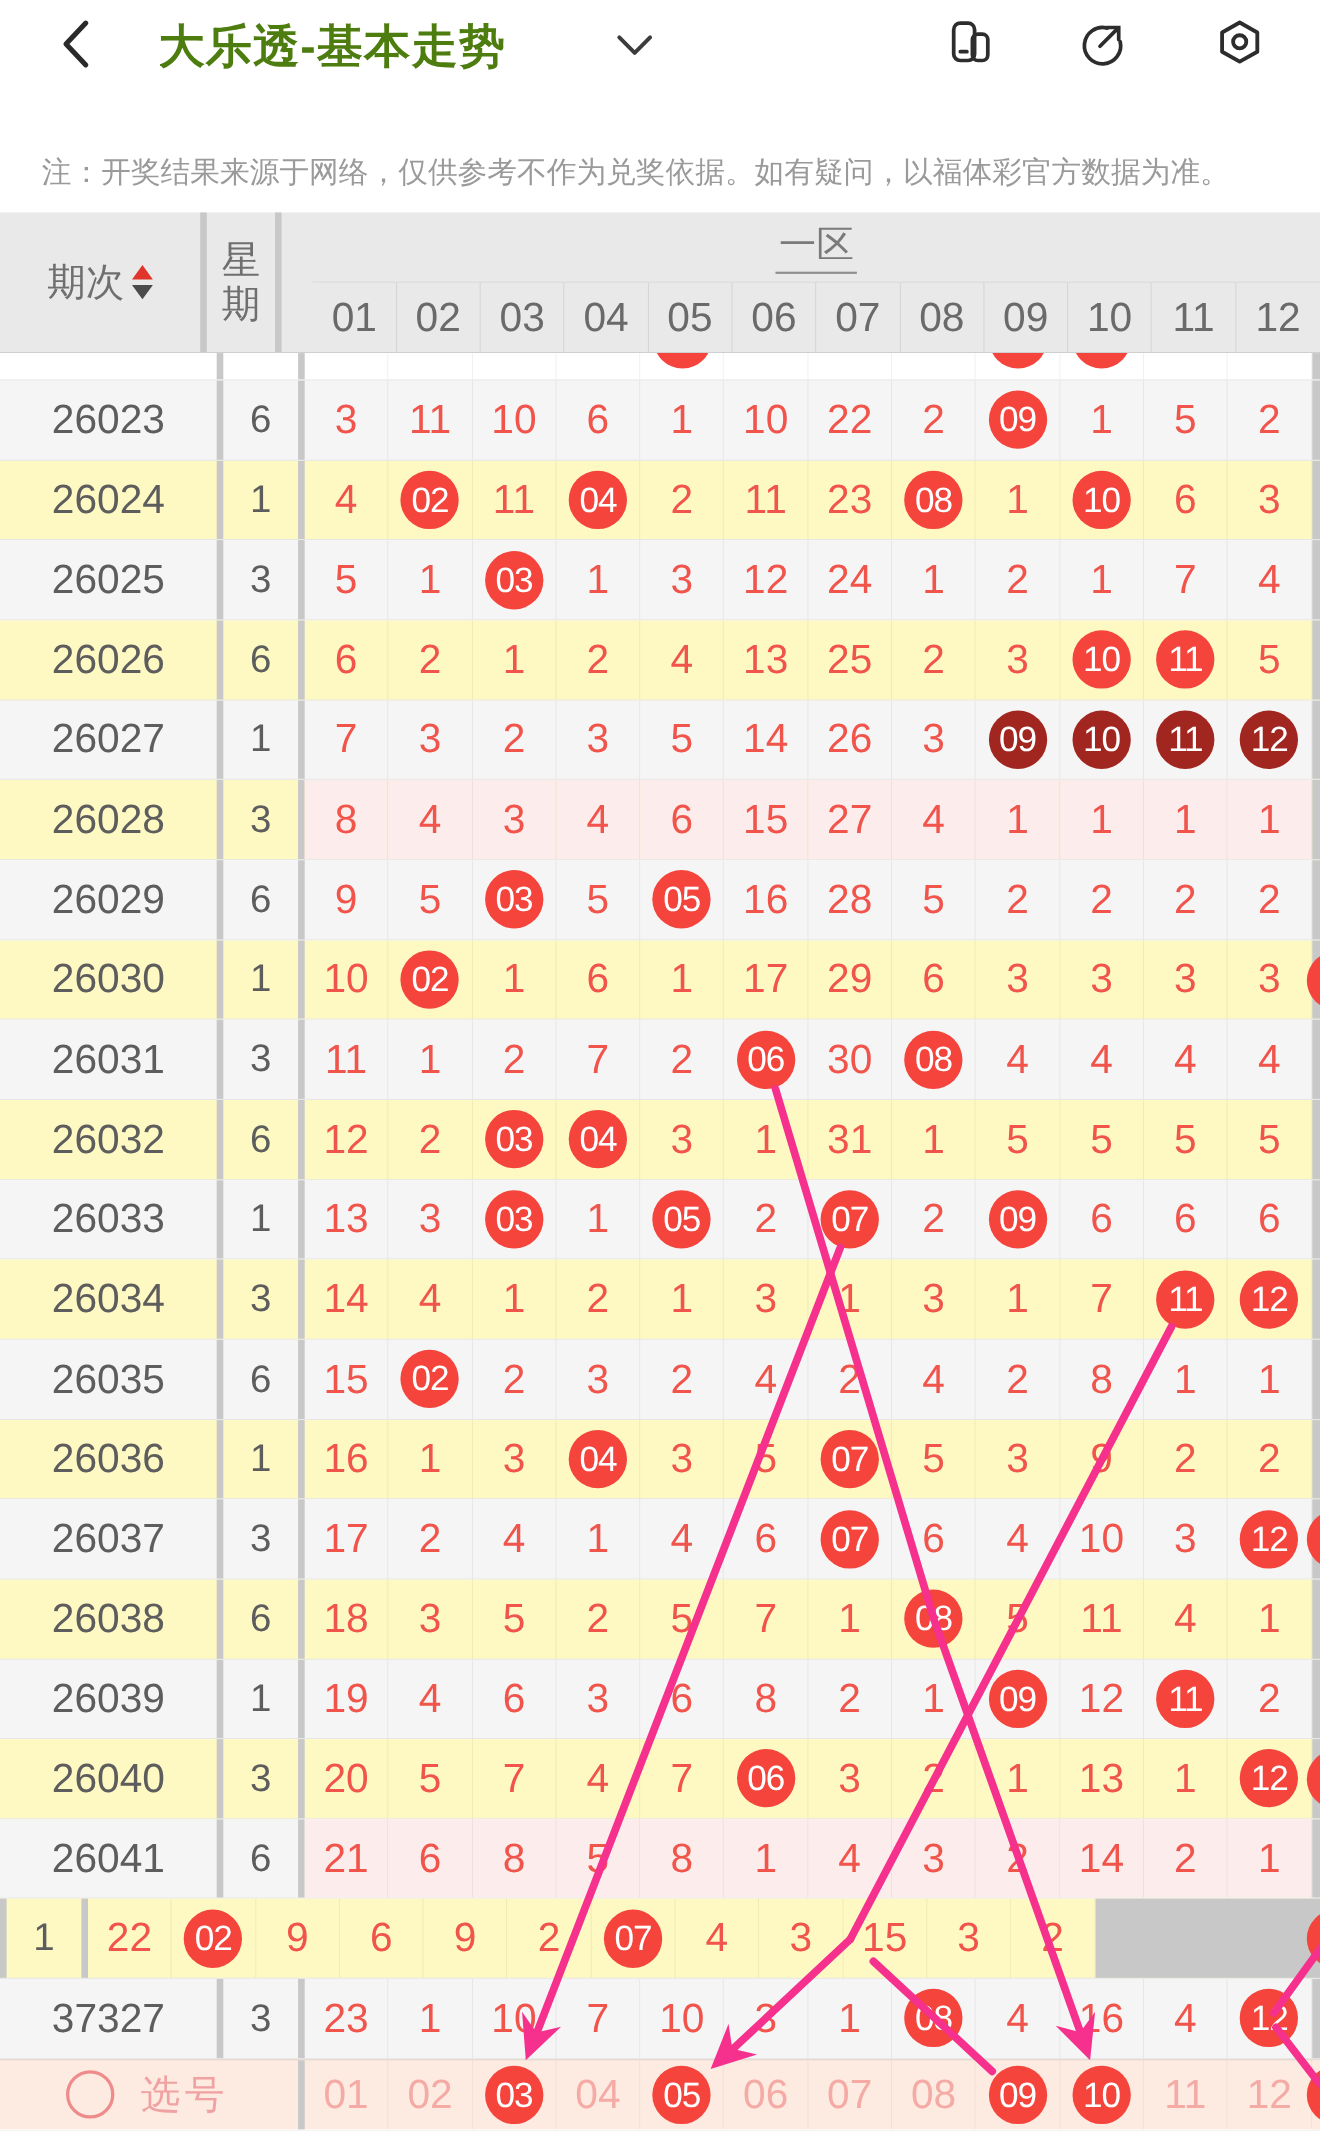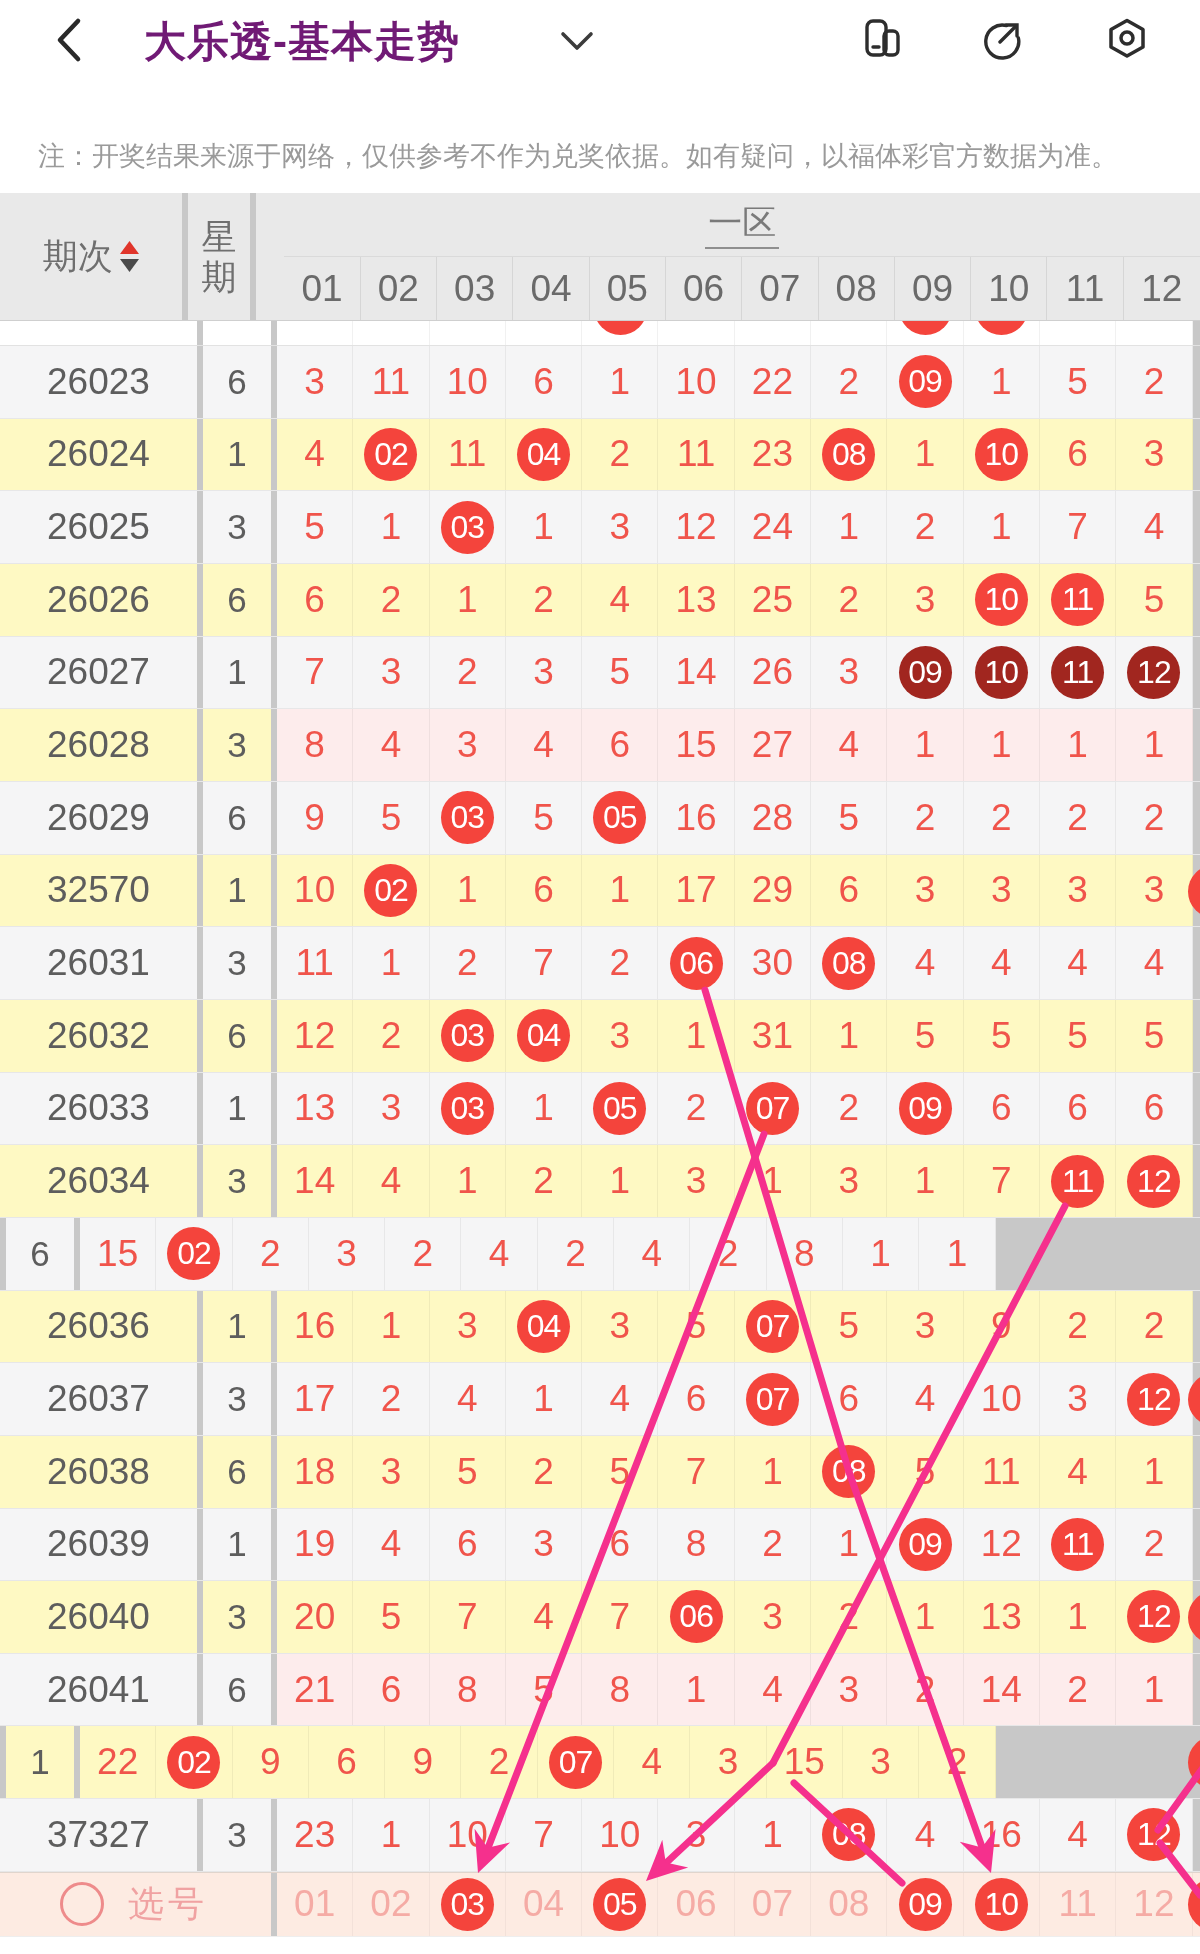--- a/index.html
+++ b/index.html
@@ -4,21 +4,21 @@
 <style>
   html,body{margin:0;padding:0;}
   body{
     width:1200px;height:1954px;overflow:hidden;background:#fff;
     font-family:"Liberation Sans","DejaVu Sans",sans-serif;
     -webkit-font-smoothing:antialiased;
   }
   
   .nav{position:relative;height:80px;background:#fff;}
   .nav .back{position:absolute;left:52px;top:16px;width:34px;height:48px;display:flex;align-items:center;justify-content:center;}
-  .nav .title{position:absolute;left:144px;top:14px;font-size:42px;font-weight:700;color:#701a75;letter-spacing:1px;}
+  .nav .title{position:absolute;left:144px;top:14px;font-size:42px;font-weight:700;color:#4d7c0f;letter-spacing:1px;}
   .nav .dd{position:absolute;left:558px;top:30px;}
   .nav .nico{position:absolute;top:14px;width:52px;height:52px;display:flex;align-items:center;justify-content:center;}
   .nav .i1{left:856px;} .nav .i2{left:976px;} .nav .i3{left:1101px;}
   
   .note{margin:56px 0 0 38px;height:40px;line-height:40px;font-size:27px;color:#9a9a9a;}
   
   .table{position:relative;width:1200px;margin-top:17px;overflow:hidden;background:#fff;}
   .hrow{display:flex;height:128px;background:#e9e9e9;border-bottom:1px solid #cfcfcf;box-sizing:border-box;}
   .c-period{width:197px;display:flex;align-items:center;justify-content:center;color:#6f6f6f;font-size:35px;text-align:right;}
   .vbar{width:6px;background:#c8c8c8;flex:none;}
@@ -309,21 +309,21 @@
         <div class="nc">16</div>
         <div class="nc">28</div>
         <div class="nc">5</div>
         <div class="nc">2</div>
         <div class="nc">2</div>
         <div class="nc">2</div>
         <div class="nc">2</div>
         <div class="rbar"></div>
       </div>
       <div class="trow">
-        <div class="p">32570</div>
+        <div class="p">26030</div>
         <div class="vbar"></div>
         <div class="w">1</div>
         <div class="vbar"></div>
         <div class="nc">10</div>
         <div class="nc">
           <span class="ball">02</span>
         </div>
         <div class="nc">1</div>
         <div class="nc">6</div>
         <div class="nc">1</div>
@@ -427,20 +427,21 @@
         <div class="nc">7</div>
         <div class="nc">
           <span class="ball">11</span>
         </div>
         <div class="nc">
           <span class="ball">12</span>
         </div>
         <div class="rbar"></div>
       </div>
       <div class="trow stripe">
+        <div class="p">26035</div>
         <div class="vbar"></div>
         <div class="w">6</div>
         <div class="vbar"></div>
         <div class="nc">15</div>
         <div class="nc">
           <span class="ball">02</span>
         </div>
         <div class="nc">2</div>
         <div class="nc">3</div>
         <div class="nc">2</div>

